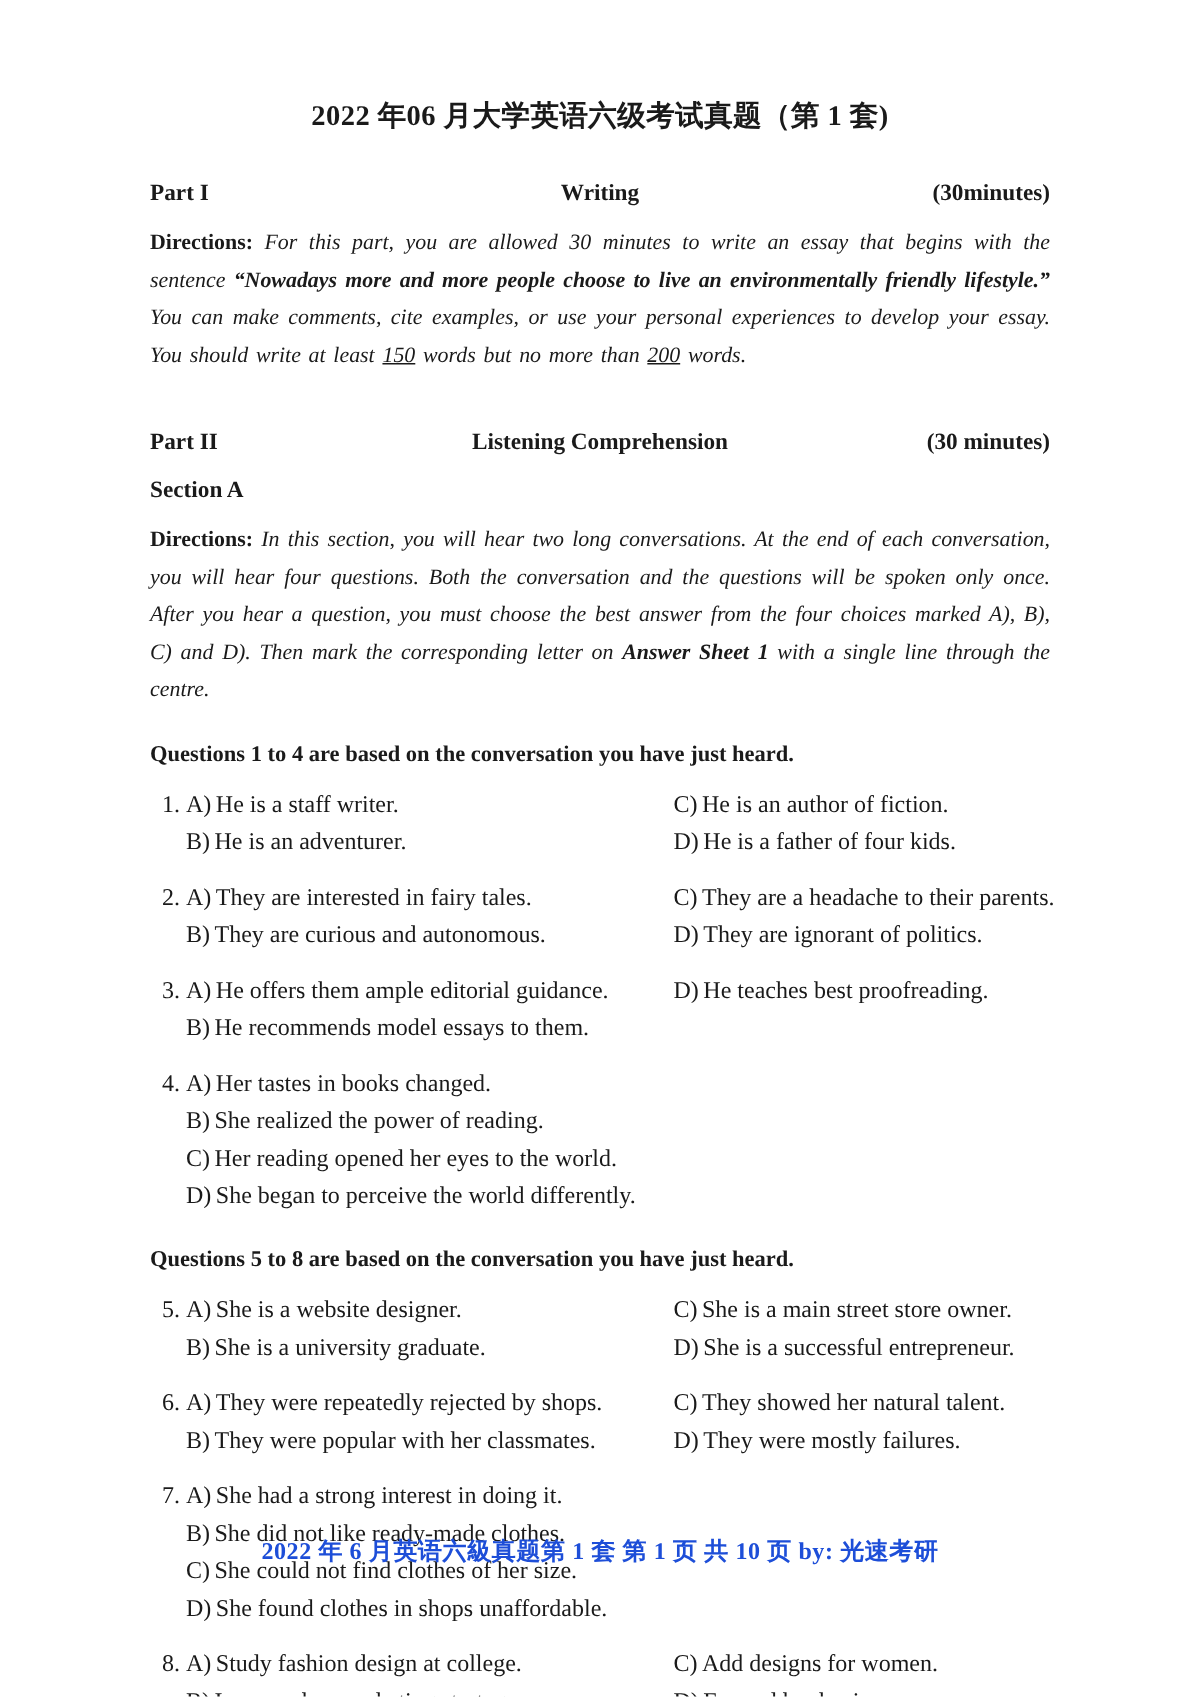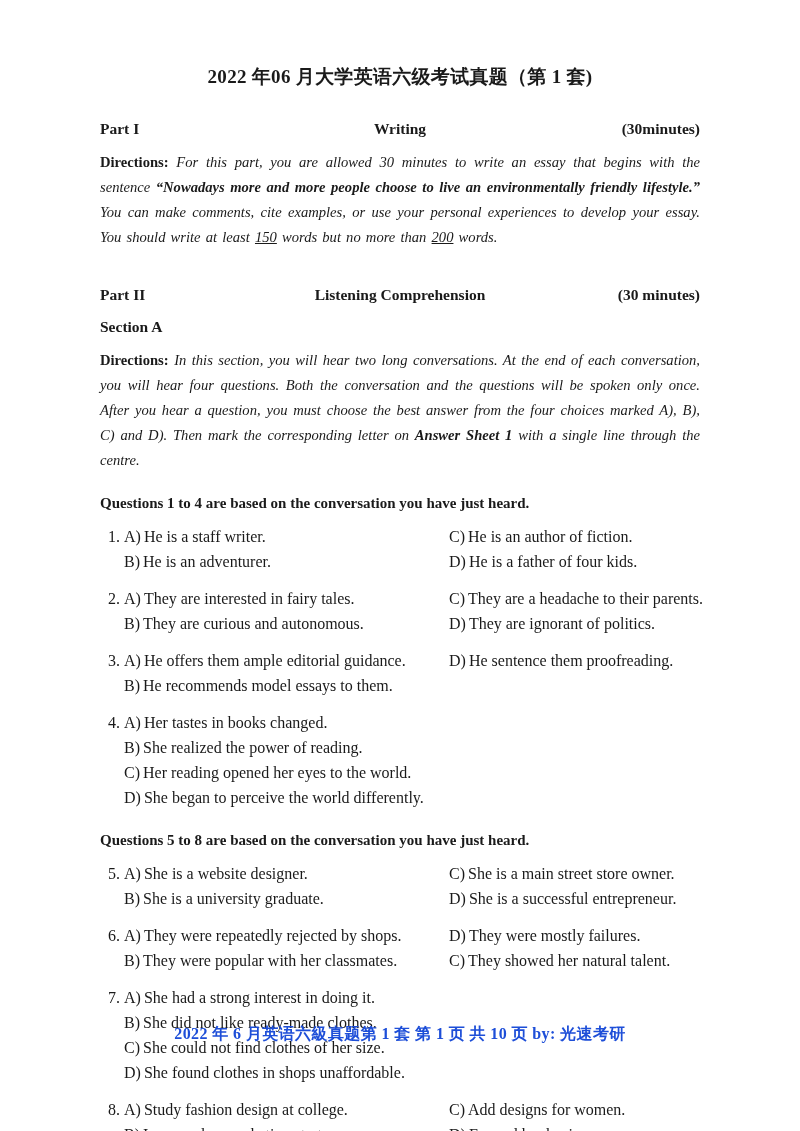--- a/index.html
+++ b/index.html
@@ -179,21 +179,21 @@
             </div>
           </div>
         </div>
         <div class="question">
           <div class="q-grid">
             <div>
               <div class="opt-line"><span class="q-num">3.</span><span class="opt-letter">A)</span><span>He offers them ample editorial guidance.</span></div>
               <div class="opt-line"><span class="q-num-blank"></span><span class="opt-letter">B)</span><span>He recommends model essays to them.</span></div>
             </div>
             <div>
-              <div class="opt-line"><span class="q-num-blank"></span><span class="opt-letter">D)</span><span>He sentence them proofreading.</span></div>
+              <div class="opt-line"><span class="q-num-blank"></span><span class="opt-letter">D)</span><span>He teaches best proofreading.</span></div>
             </div>
           </div>
         </div>
         <div class="question">
           <div class="q-stack">
             <div class="opt-line"><span class="q-num">4.</span><span class="opt-letter">A)</span><span>Her tastes in books changed.</span></div>
             <div class="opt-line"><span class="q-num-blank"></span><span class="opt-letter">B)</span><span>She realized the power of reading.</span></div>
             <div class="opt-line"><span class="q-num-blank"></span><span class="opt-letter">C)</span><span>Her reading opened her eyes to the world.</span></div>
             <div class="opt-line"><span class="q-num-blank"></span><span class="opt-letter">D)</span><span>She began to perceive the world differently.</span></div>
           </div>
@@ -214,22 +214,22 @@
             </div>
           </div>
         </div>
         <div class="question">
           <div class="q-grid">
             <div>
               <div class="opt-line"><span class="q-num">6.</span><span class="opt-letter">A)</span><span>They were repeatedly rejected by shops.</span></div>
               <div class="opt-line"><span class="q-num-blank"></span><span class="opt-letter">B)</span><span>They were popular with her classmates.</span></div>
             </div>
             <div>
+              <div class="opt-line"><span class="q-num-blank"></span><span class="opt-letter">C)</span><span>They showed her natural talent.</span></div>
               <div class="opt-line"><span class="q-num-blank"></span><span class="opt-letter">D)</span><span>They were mostly failures.</span></div>
-              <div class="opt-line"><span class="q-num-blank"></span><span class="opt-letter">C)</span><span>They showed her natural talent.</span></div>
             </div>
           </div>
         </div>
         <div class="question">
           <div class="q-stack">
             <div class="opt-line"><span class="q-num">7.</span><span class="opt-letter">A)</span><span>She had a strong interest in doing it.</span></div>
             <div class="opt-line"><span class="q-num-blank"></span><span class="opt-letter">B)</span><span>She did not like ready-made clothes.</span></div>
             <div class="opt-line"><span class="q-num-blank"></span><span class="opt-letter">C)</span><span>She could not find clothes of her size.</span></div>
             <div class="opt-line"><span class="q-num-blank"></span><span class="opt-letter">D)</span><span>She found clothes in shops unaffordable.</span></div>
           </div>

